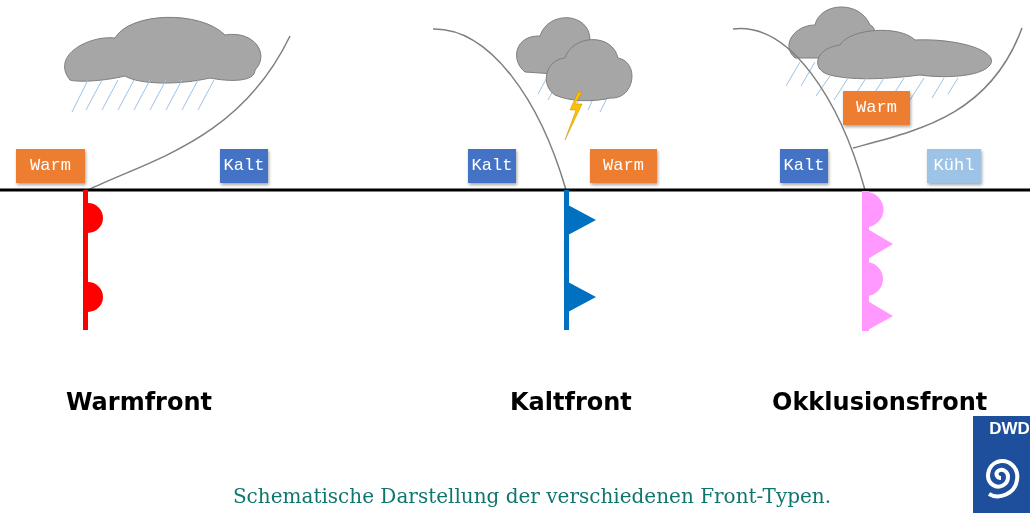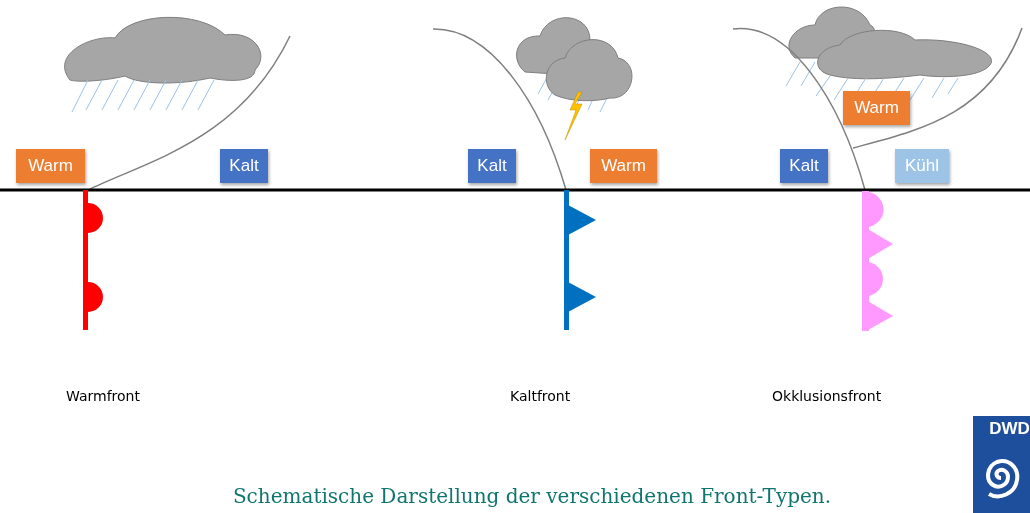--- a/index.html
+++ b/index.html
@@ -1,22 +1,22 @@
 <!DOCTYPE html>
 <html><head>
 <meta charset="utf-8">
 <style>
   html,body{margin:0;padding:0;background:#fff;}
   body{width:1030px;height:513px;position:relative;overflow:hidden;font-family:"Liberation Sans",sans-serif;}
   svg{position:absolute;left:0;top:0;}
-  .lbl{position:absolute;height:34px;line-height:34px;color:#fff;font-size:17px;text-align:center;box-shadow:1px 2px 3px rgba(0,0,0,0.35);font-family:Liberation Sans, sans-serif;}
+  .lbl{position:absolute;height:34px;line-height:34px;color:#fff;font-size:17px;text-align:center;box-shadow:1px 2px 3px rgba(0,0,0,0.35);font-family:Liberation Mono, monospace;}
   .warm{background:#ed7d31;}
   .kalt{background:#4472c4;text-align:center;}
-  .kuehl{background:#9dc3e6;}
-  .title{position:absolute;font-family:"DejaVu Sans",sans-serif;font-weight:normal;font-size:14px;color:#000;}
+  .kuehl{background:#9dc3e6;margin-left:32px;}
+  .title{position:absolute;font-family:"DejaVu Sans",sans-serif;font-weight:bold;font-size:24px;color:#000;}
   .caption{position:absolute;left:0;width:1030px;top:484px;text-align:center;font-family:"DejaVu Serif",serif;font-size:20px;color:#0f766e;padding-left:17px;}
   .logo{position:absolute;left:973px;top:416px;width:57px;height:97px;background:#1d4f9c;}
   .logo span{display:block;text-align:center;color:#fff;font-weight:bold;font-size:17px;margin-top:3px;font-family:"Liberation Sans",sans-serif;margin-left:16px;}
 </style>
 </head>
 <body>
 
 <svg width="1030" height="513">
 
   <g fill="#a6a6a6" stroke="#7f7f7f" stroke-width="1">

